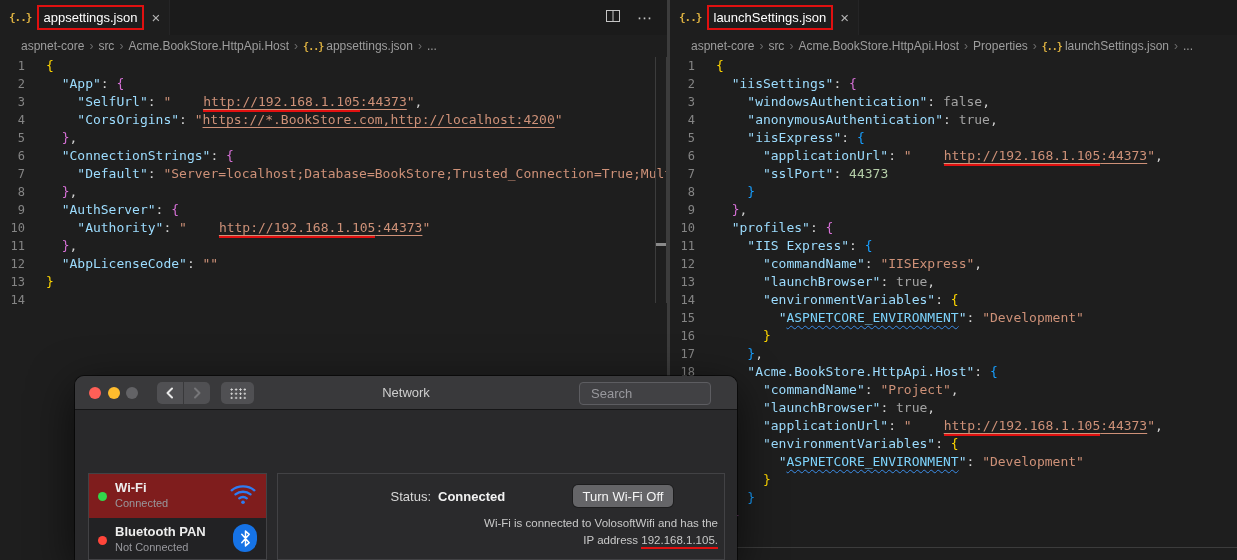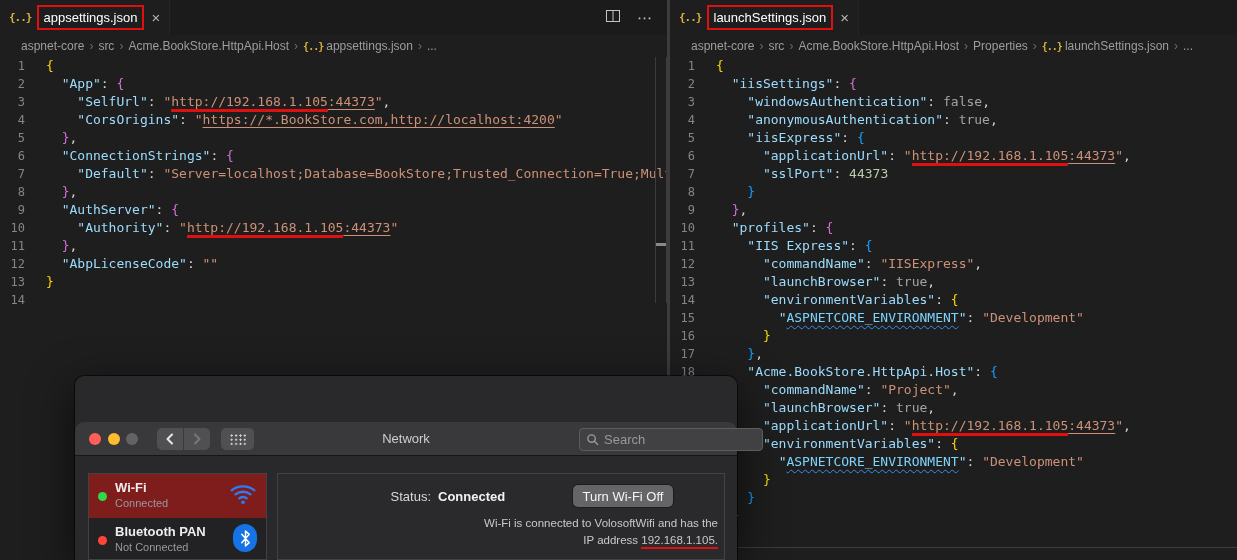--- a/index.html
+++ b/index.html
@@ -36,52 +36,52 @@
         color:#858585; font-size:12px; }
   .tk-w  { color:#d4d4d4; }
   .tk-k  { color:#9cdcfe; }
   .tk-s  { color:#ce9178; }
   .tk-n  { color:#b5cea8; }
   .tk-t  { color:#a3a3a3; }
   .tk-b0 { color:#ffd700; }
   .tk-b1 { color:#d670d6; }
   .tk-b2 { color:#179fff; }
   .tk-sl { color:#ce9178; text-decoration:underline; text-decoration-thickness:1px; text-underline-offset:3px; }
-  .tk-sr { color:#ce9178; text-decoration-thickness:1px; text-underline-offset:3px;
-           border-bottom:3px solid #e01010; padding-bottom:0px; }
+  .tk-sr { color:#ce9178; text-decoration:underline; text-decoration-thickness:1px; text-underline-offset:3px;
+           border-bottom:3px solid #e01010; padding-bottom:0px;margin-left:32px; }
   .tk-q  { color:#7dd3fc; text-decoration:underline wavy #3b8eea; text-decoration-thickness:1px;
            text-underline-offset:3px;text-align:right; }
 
   .scroll-lane { position:absolute; left:655px; top:57px; width:12px; height:246px;
                  border-left:1px solid #3c3c3c; border-right:1px solid #3c3c3c; }
   .scroll-tick { position:absolute; left:0; top:186px; width:10px; height:3px; background:#8a8a8a; }
   .mini-thumb  { position:absolute; left:670px; top:56px; width:6px; height:20px; background:#5c5c5c; }
   .bottom-line { position:absolute; left:670px; top:547px; width:567px; height:1px; background:#3c3c3c; }
 
   
   #net-window { position:absolute; left:75px; top:376px; width:662px; height:184px;
                 background:#29292b; border-radius:9px 9px 0 0; z-index:10;
                 box-shadow:0 12px 45px rgba(0,0,0,0.65), 0 0 0 1px rgba(0,0,0,0.55);
                 font-family:"Liberation Sans", sans-serif; }
   .titlebar { position:absolute; top:0; left:0; right:0; height:34px; background:#39393b;
-              border-radius:9px 9px 0 0; border-bottom:1px solid #161617;margin-top:46px; }
+              border-radius:9px 9px 0 0; border-bottom:1px solid #161617; }
   .tl { position:absolute; top:11px; width:12px; height:12px; border-radius:50%; }
   .tl-close { left:14px;  background:#ff5f57; }
   .tl-min   { left:33px;  background:#febc2e; }
   .tl-zoom  { left:51px;  background:#636366; }
   .nav-btn { position:absolute; top:6px; width:26px; height:22px; background:#505053;
              display:flex; align-items:center; justify-content:center; }
   .grid-btn { position:absolute; top:6px; left:146px; width:33px; height:22px; background:#505053;
               border-radius:5px; display:flex; align-items:center; justify-content:center; }
   .dot-grid { width:17px; height:12px;
               background-image:radial-gradient(circle, #d8d8d8 1.05px, transparent 1.2px);
               background-size:4.4px 4.2px; background-position:0.5px 0.5px; }
   .win-title { position:absolute; top:0; left:0; right:0; height:34px; line-height:34px;
                text-align:center; color:#cecece; font-size:13px; }
-  .search-field { position:absolute; top:6px; left:504px; width:184px; height:23px;
+  .search-field { position:absolute; top:6px; left:504px; width:132px; height:23px;
                   background:#414144; border:1px solid #5d5d61; border-radius:4px;
                   display:flex; align-items:center; padding:8px 6px; }
   .search-field input { background:transparent; border:none; outline:none; color:#d8d8d8;
                         font-size:13px; width:120px; margin-left:5px;
                         font-family:"Liberation Sans", sans-serif; }
   .search-field input::placeholder { color:#98989d; }
 
   .svc-panel { position:absolute; left:13px; top:97px; width:179px; height:87px;
                background:#222224; border:1px solid #424245; }
   .svc-row { position:relative; height:44px; }

